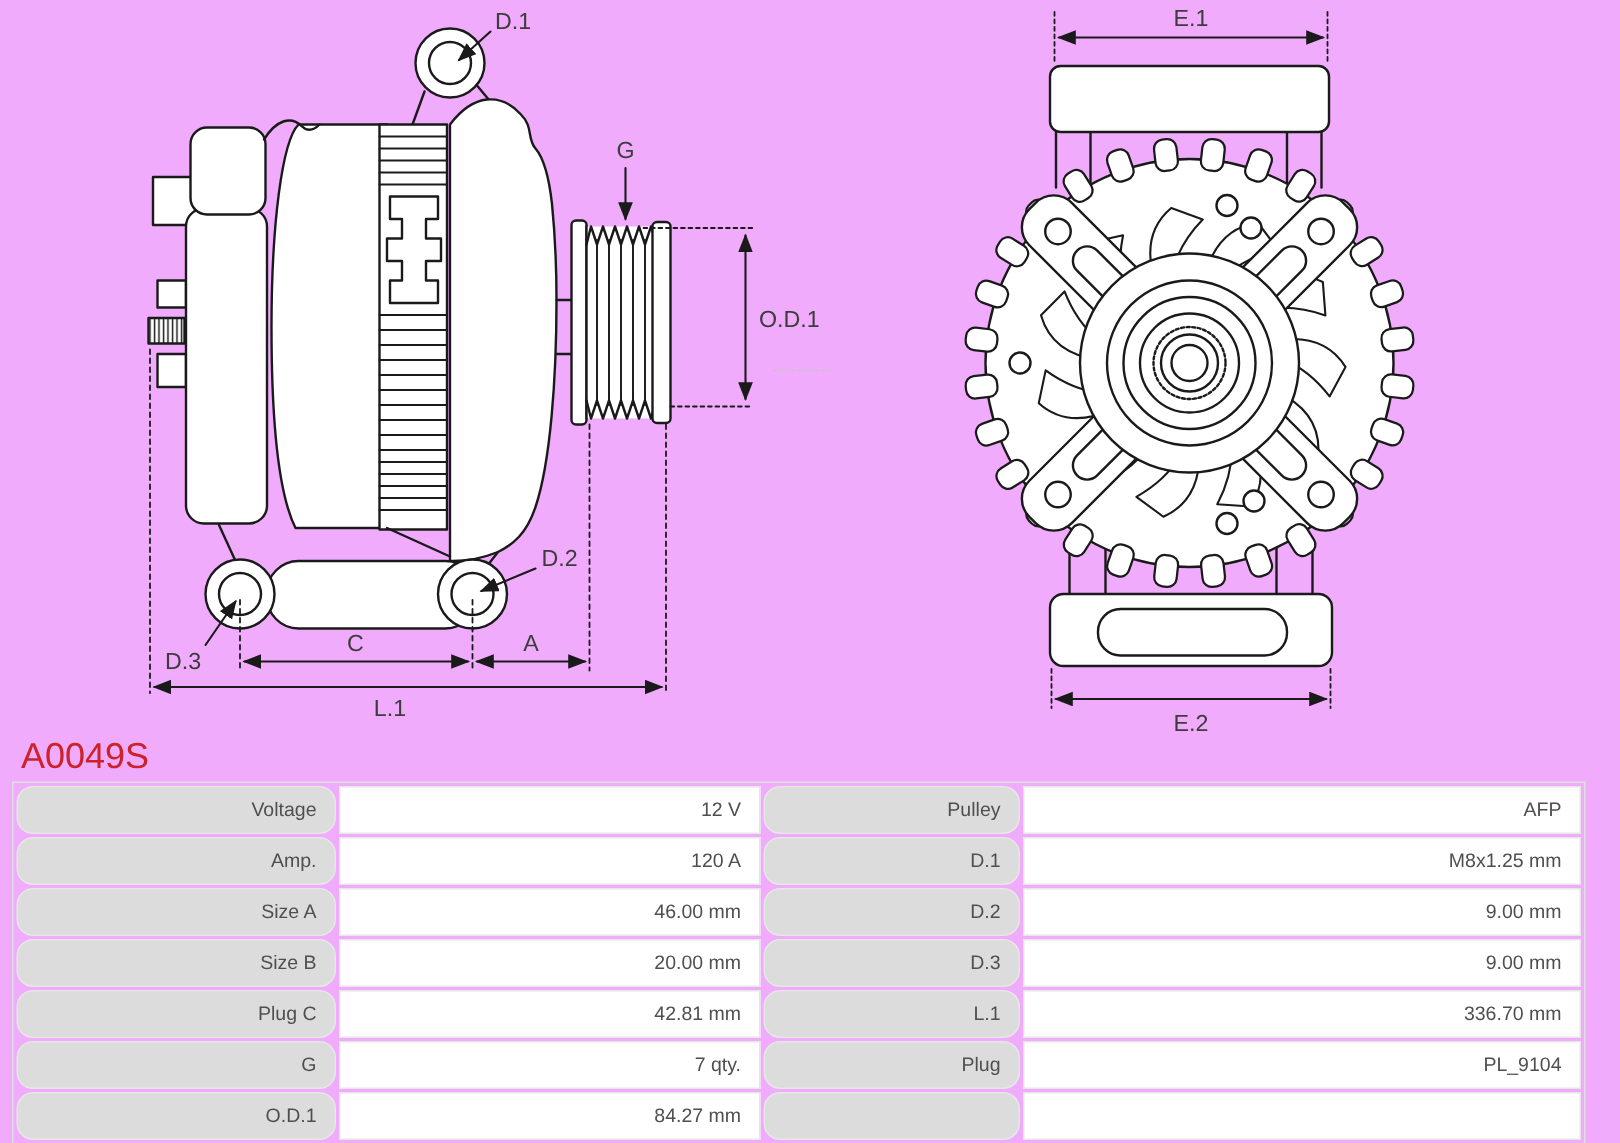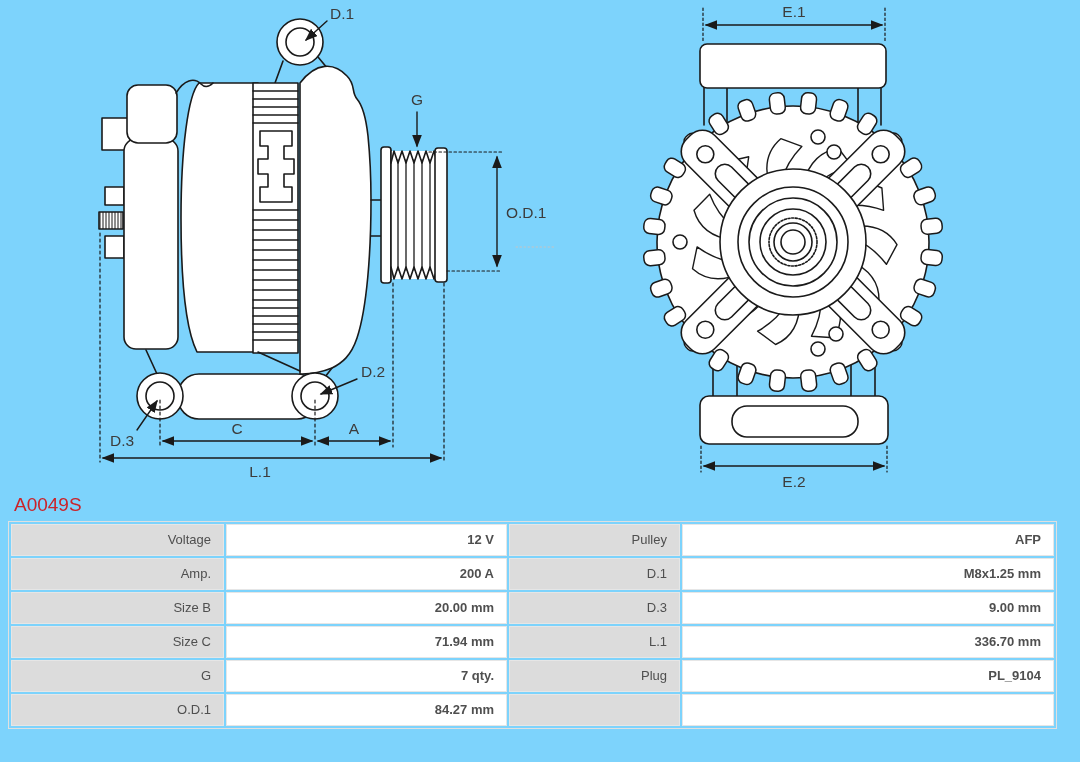--- a/index.html
+++ b/index.html
@@ -1,26 +1,26 @@
 <!DOCTYPE html>
 <html><head>
 <meta charset="utf-8">
 <style>
   html,body{margin:0;padding:0;background:#fff;width:1080px;overflow:hidden;
     font-family:"Liberation Sans", sans-serif;}
-  .page{width:1080px;height:762px;position:relative;background:#7dd3fc;}
+  .page{width:1080px;height:762px;position:relative;background:#f0abfc;}
   svg{display:block;}
   svg text{font-family:"Liberation Sans", sans-serif;fill:#3c3c3c;font-size:15.5px;}
-  .part-number{font-size:19px;font-weight:400;margin:3px 0 6px 14px;line-height:20px;}
+  .part-number{font-size:24px;font-weight:400;margin:3px 0 6px 14px;line-height:20px;}
   table.specs{border-collapse:separate;border-spacing:2px;border:1px solid #e0e0e0;
     width:1049px;margin-left:8px;table-layout:fixed;}
   table.specs td{border:1px solid #e6e6e6;font-size:13px;line-height:16px;color:#4f4f4f;
     padding:7px 12px;text-align:right;overflow:hidden;white-space:nowrap;}
-  td.lbl{background:#dcdcdc;}
-  td.val{background:#ffffff;font-weight:bold;}
+  td.lbl{background:#dcdcdc;border-radius:11px;}
+  td.val{background:#ffffff;}
 </style>
 </head>
 <body>
 
 <div class="page">
 
   <svg width="1080" height="492" viewBox="0 0 1080 492">
     <defs>
       <marker id="ah" markerWidth="10" markerHeight="8" refX="8" refY="3.5" orient="auto-start-reverse">
         <path d="M0,0 L9,3.5 L0,7 Z" fill="#1a1a1a"></path>
@@ -270,33 +270,39 @@
       </colgroup>
     <tbody>
       <tr>
         <td class="lbl">Voltage</td>
         <td class="val">12 V</td>
         <td class="lbl">Pulley</td>
         <td class="val">AFP</td>
       </tr>
       <tr>
         <td class="lbl">Amp.</td>
-        <td class="val">200 A</td>
+        <td class="val">120 A</td>
         <td class="lbl">D.1</td>
         <td class="val">M8x1.25 mm</td>
+      </tr>
+      <tr>
+        <td class="lbl">Size A</td>
+        <td class="val">46.00 mm</td>
+        <td class="lbl">D.2</td>
+        <td class="val">9.00 mm</td>
       </tr>
       <tr>
         <td class="lbl">Size B</td>
         <td class="val">20.00 mm</td>
         <td class="lbl">D.3</td>
         <td class="val">9.00 mm</td>
       </tr>
       <tr>
-        <td class="lbl">Size C</td>
-        <td class="val">71.94 mm</td>
+        <td class="lbl">Plug C</td>
+        <td class="val">42.81 mm</td>
         <td class="lbl">L.1</td>
         <td class="val">336.70 mm</td>
       </tr>
       <tr>
         <td class="lbl">G</td>
         <td class="val">7 qty.</td>
         <td class="lbl">Plug</td>
         <td class="val">PL_9104</td>
       </tr>
       <tr>

